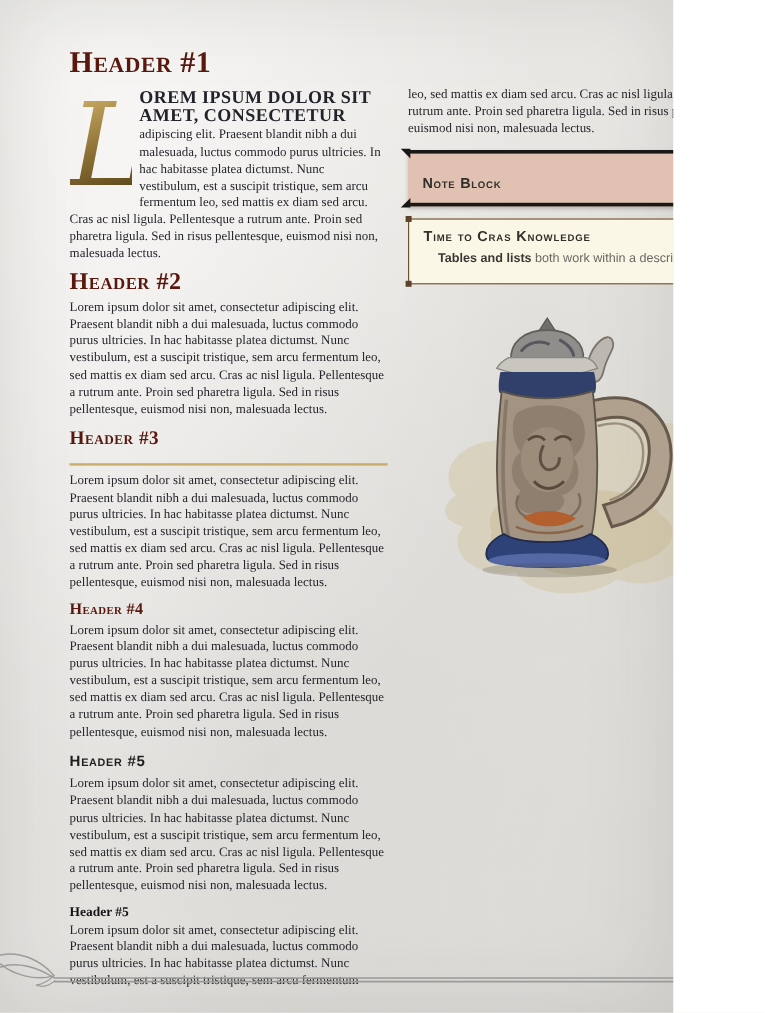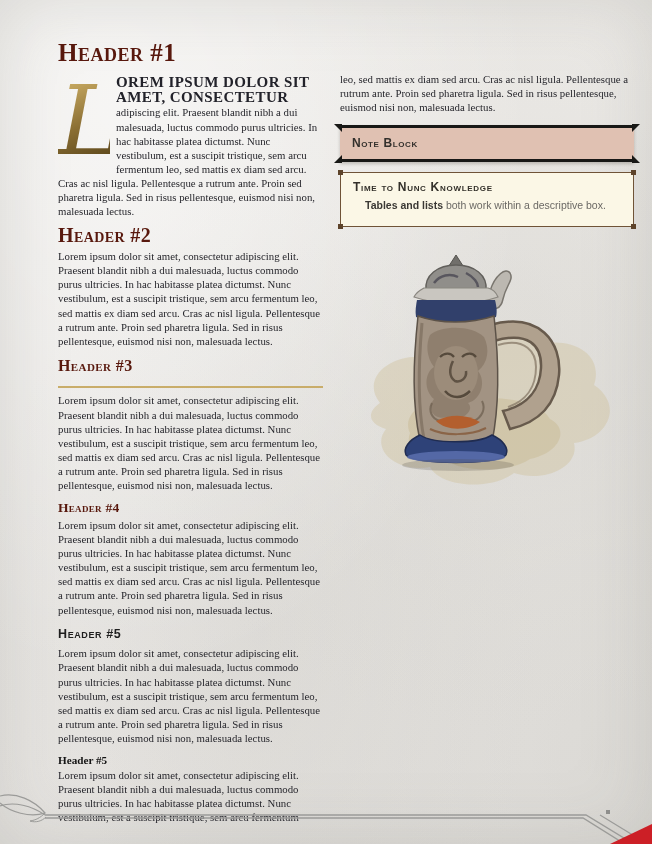--- a/index.html
+++ b/index.html
@@ -1,18 +1,18 @@
 <!DOCTYPE html>
 <html><head>
 <meta charset="utf-8">
 <style>
   html,body{margin:0;padding:0;}
   .page{
     position:relative;
-    width:652px;height:844px;
+    width:561px;height:844px;
     overflow:hidden;
     background-color:#e9e7e4;
     background-image:
       radial-gradient(ellipse at 18% 12%, rgba(255,255,255,.55), transparent 55%),
       radial-gradient(ellipse at 78% 40%, rgba(212,210,204,.40), transparent 55%),
       radial-gradient(ellipse at 40% 75%, rgba(206,204,199,.35), transparent 50%),
       radial-gradient(ellipse at 92% 90%, rgba(200,198,192,.35), transparent 60%),
       linear-gradient(#edebe8,#e6e4e1);
     box-shadow: inset 0 0 70px rgba(125,122,115,.22);
     font-family:"Liberation Serif", serif;
@@ -56,21 +56,21 @@
     font-size:15px;letter-spacing:.4px;font-weight:600;color:#22222a;
   }
 
   
   .note{
     position:relative;
     margin:11px 0 10px 0;
     background:#e0c1b2;
     border-top:3px solid #181816;
     border-bottom:3px solid #181816;
-    padding:8px 12px 8px 12px;
+    padding:18px 12px 8px 12px;
     box-shadow:0 2px 3px rgba(60,50,40,.25);
   }
   .note .wedge{position:absolute;width:0;height:0;}
   .note .nw{top:-4px;left:-6px;border-top:8px solid #181816;border-left:8px solid transparent;}
   .note .ne{top:-4px;right:-6px;border-top:8px solid #181816;border-right:8px solid transparent;}
   .note .sw{bottom:-4px;left:-6px;border-bottom:8px solid #181816;border-left:8px solid transparent;}
   .note .se{bottom:-4px;right:-6px;border-bottom:8px solid #181816;border-right:8px solid transparent;}
   .note-title{
     font-family:"Liberation Sans",sans-serif;font-variant:small-caps;font-weight:700;
     font-size:12px;color:#33302c;letter-spacing:.6px;margin:0 0 1px 0;
@@ -137,21 +137,21 @@
       <div class="wedge sw"></div>
       <div class="wedge se"></div>
       <p class="note-title">Note Block</p>
     </div>
 
     <div class="desc">
       <div class="dot d-nw"></div>
       <div class="dot d-ne"></div>
       <div class="dot d-sw"></div>
       <div class="dot d-se"></div>
-      <p class="desc-title">Time to Nunc Knowledge</p>
+      <p class="desc-title">Time to Cras Knowledge</p>
       <p class="desc-body indent"><b>Tables and lists</b><span> both work within a descriptive box.</span></p>
     </div>
 
     <div class="stein-wrap">
       <svg width="294" height="245" viewBox="0 0 294 245">
 
         <path d="M40,150 C 18,122 58,96 94,106 C 108,72 168,66 194,92 C 234,82 264,102 254,132 C 284,152 268,186 234,190 C 240,214 204,230 174,220 C 150,238 100,234 90,214 C 56,220 30,196 46,176 C 26,170 28,158 40,150 Z" fill="#cfc09c" opacity="0.42"></path>
         <path d="M70,180 C 60,160 90,140 120,150 C 150,140 200,146 210,166 C 230,176 220,200 190,206 C 170,220 120,220 105,206 C 80,206 64,196 70,180 Z" fill="#c4b184" opacity="0.35"></path>
 
         <path d="M150,72 C 200,58 222,90 219,122 C 216,154 196,170 170,176 L 163,158 C 188,152 200,136 201,115 C 202,92 188,78 154,88 Z" fill="#b0a18e" stroke="#675a4c" stroke-width="2.5"></path>

